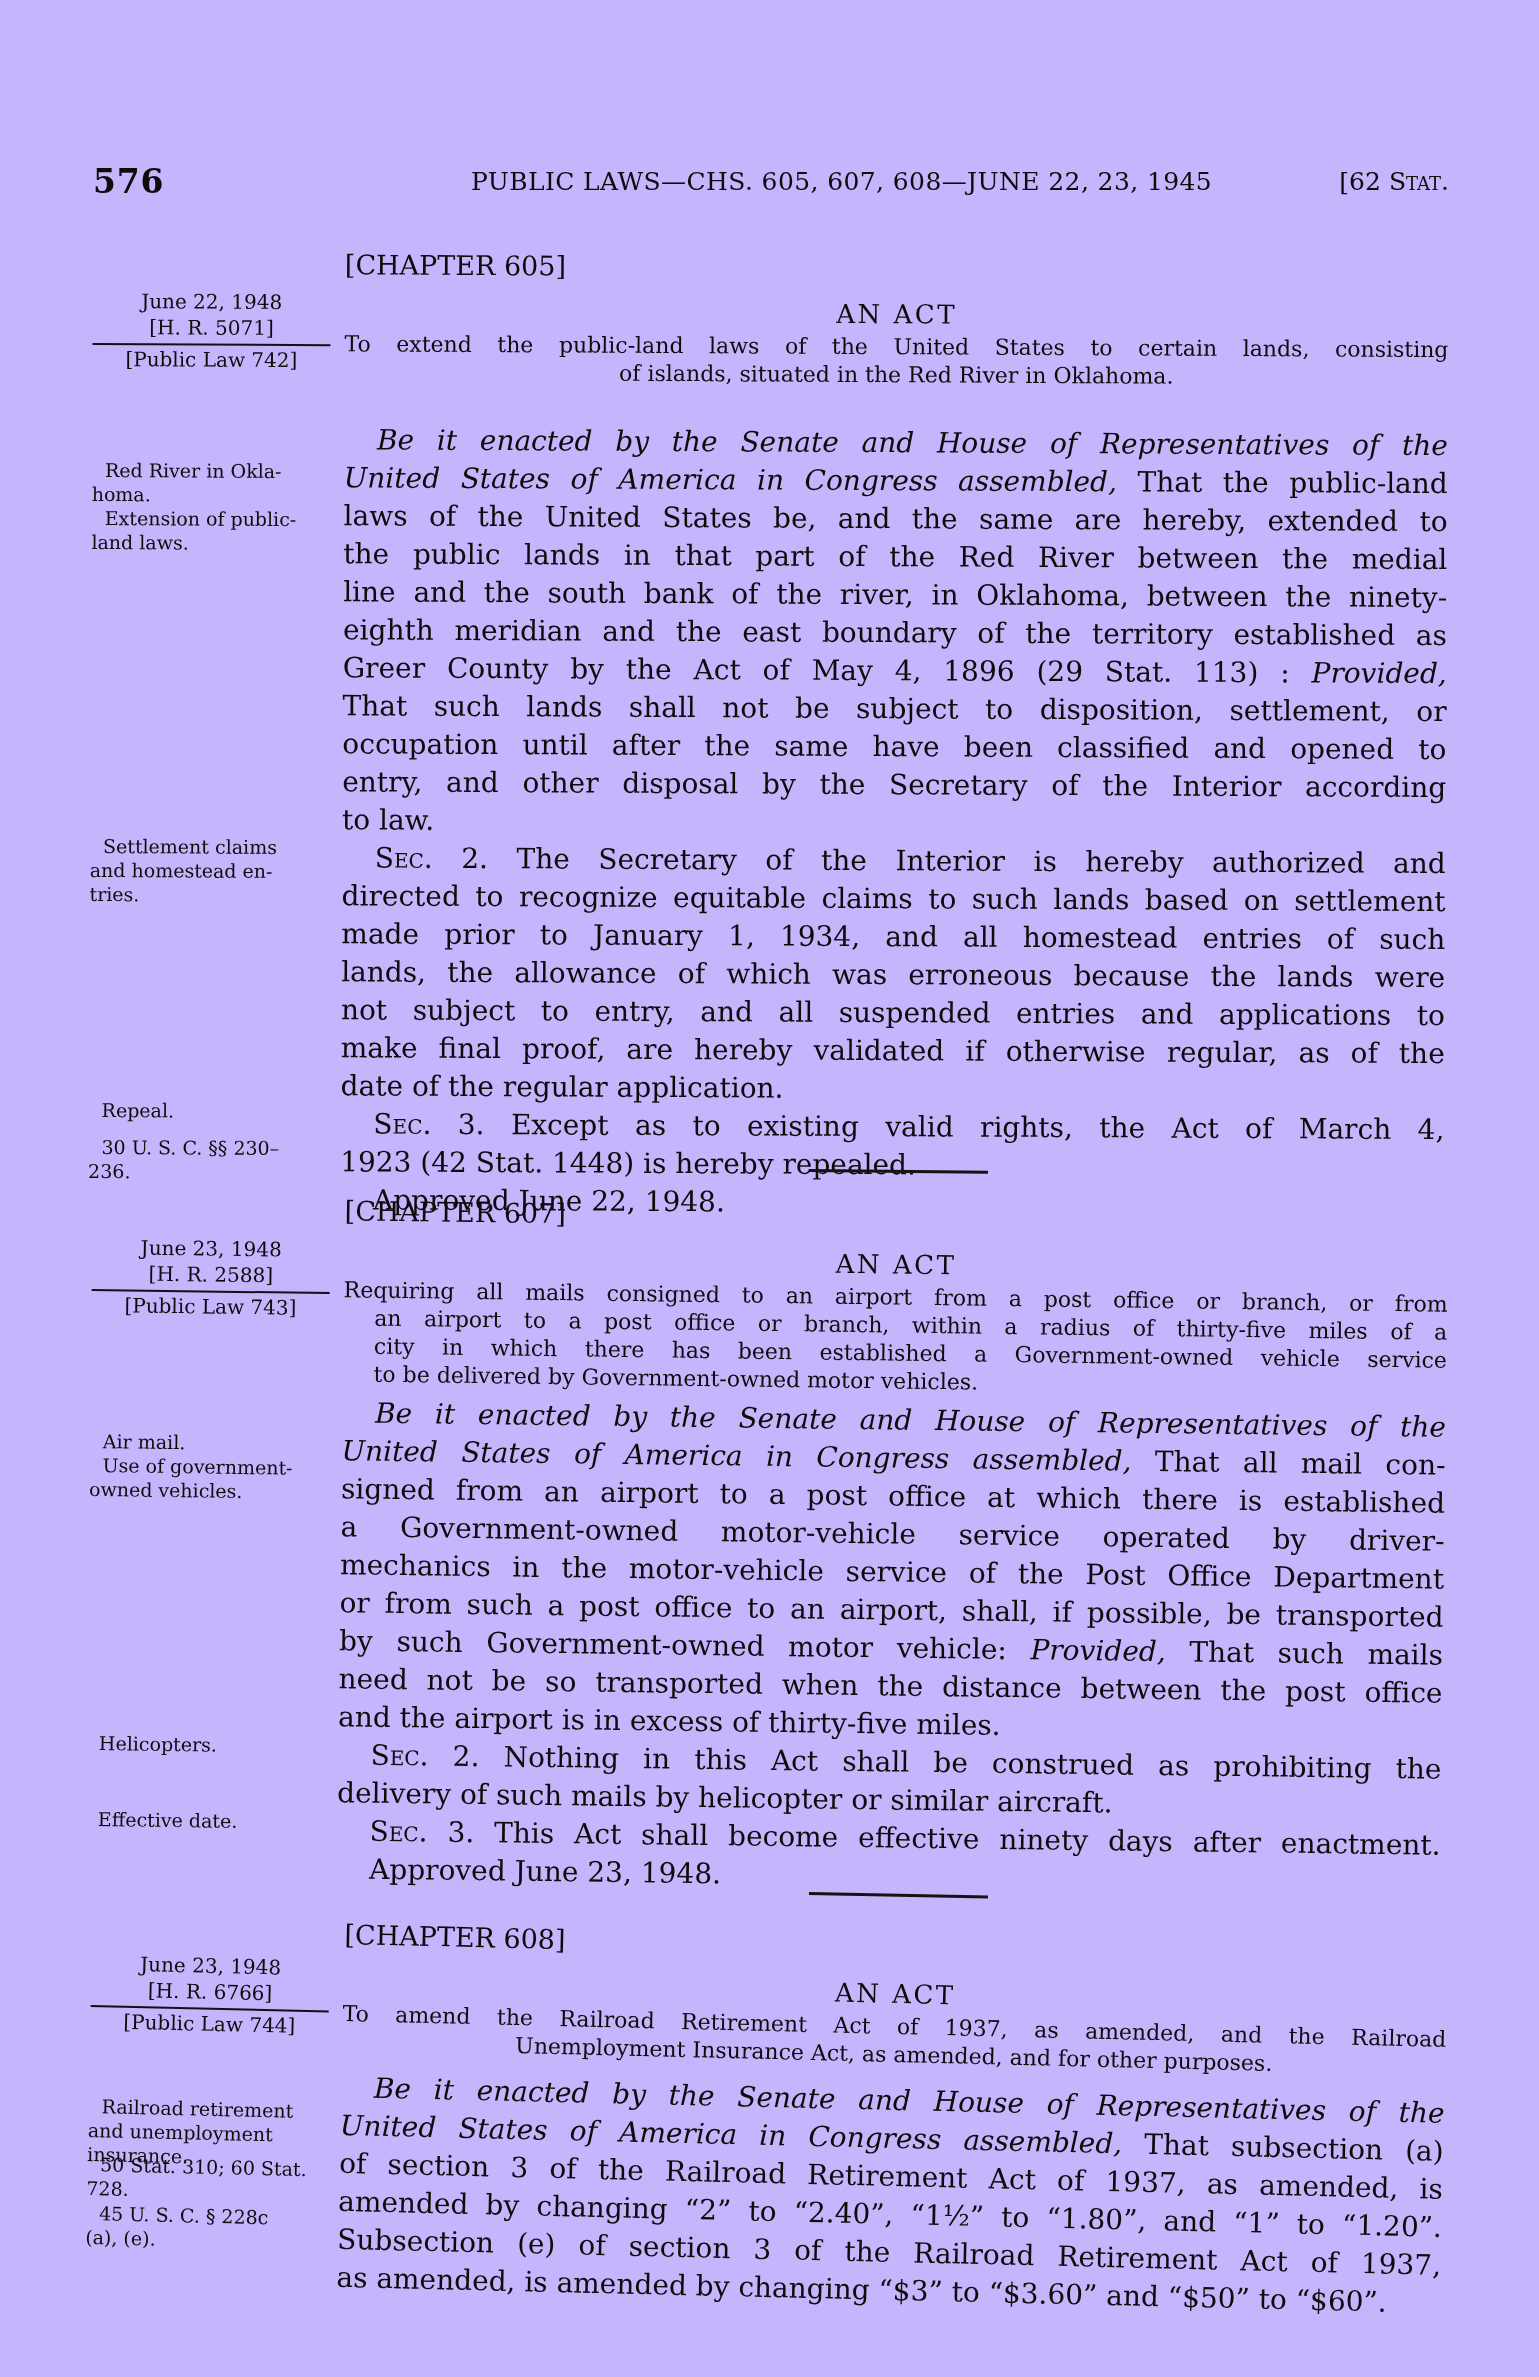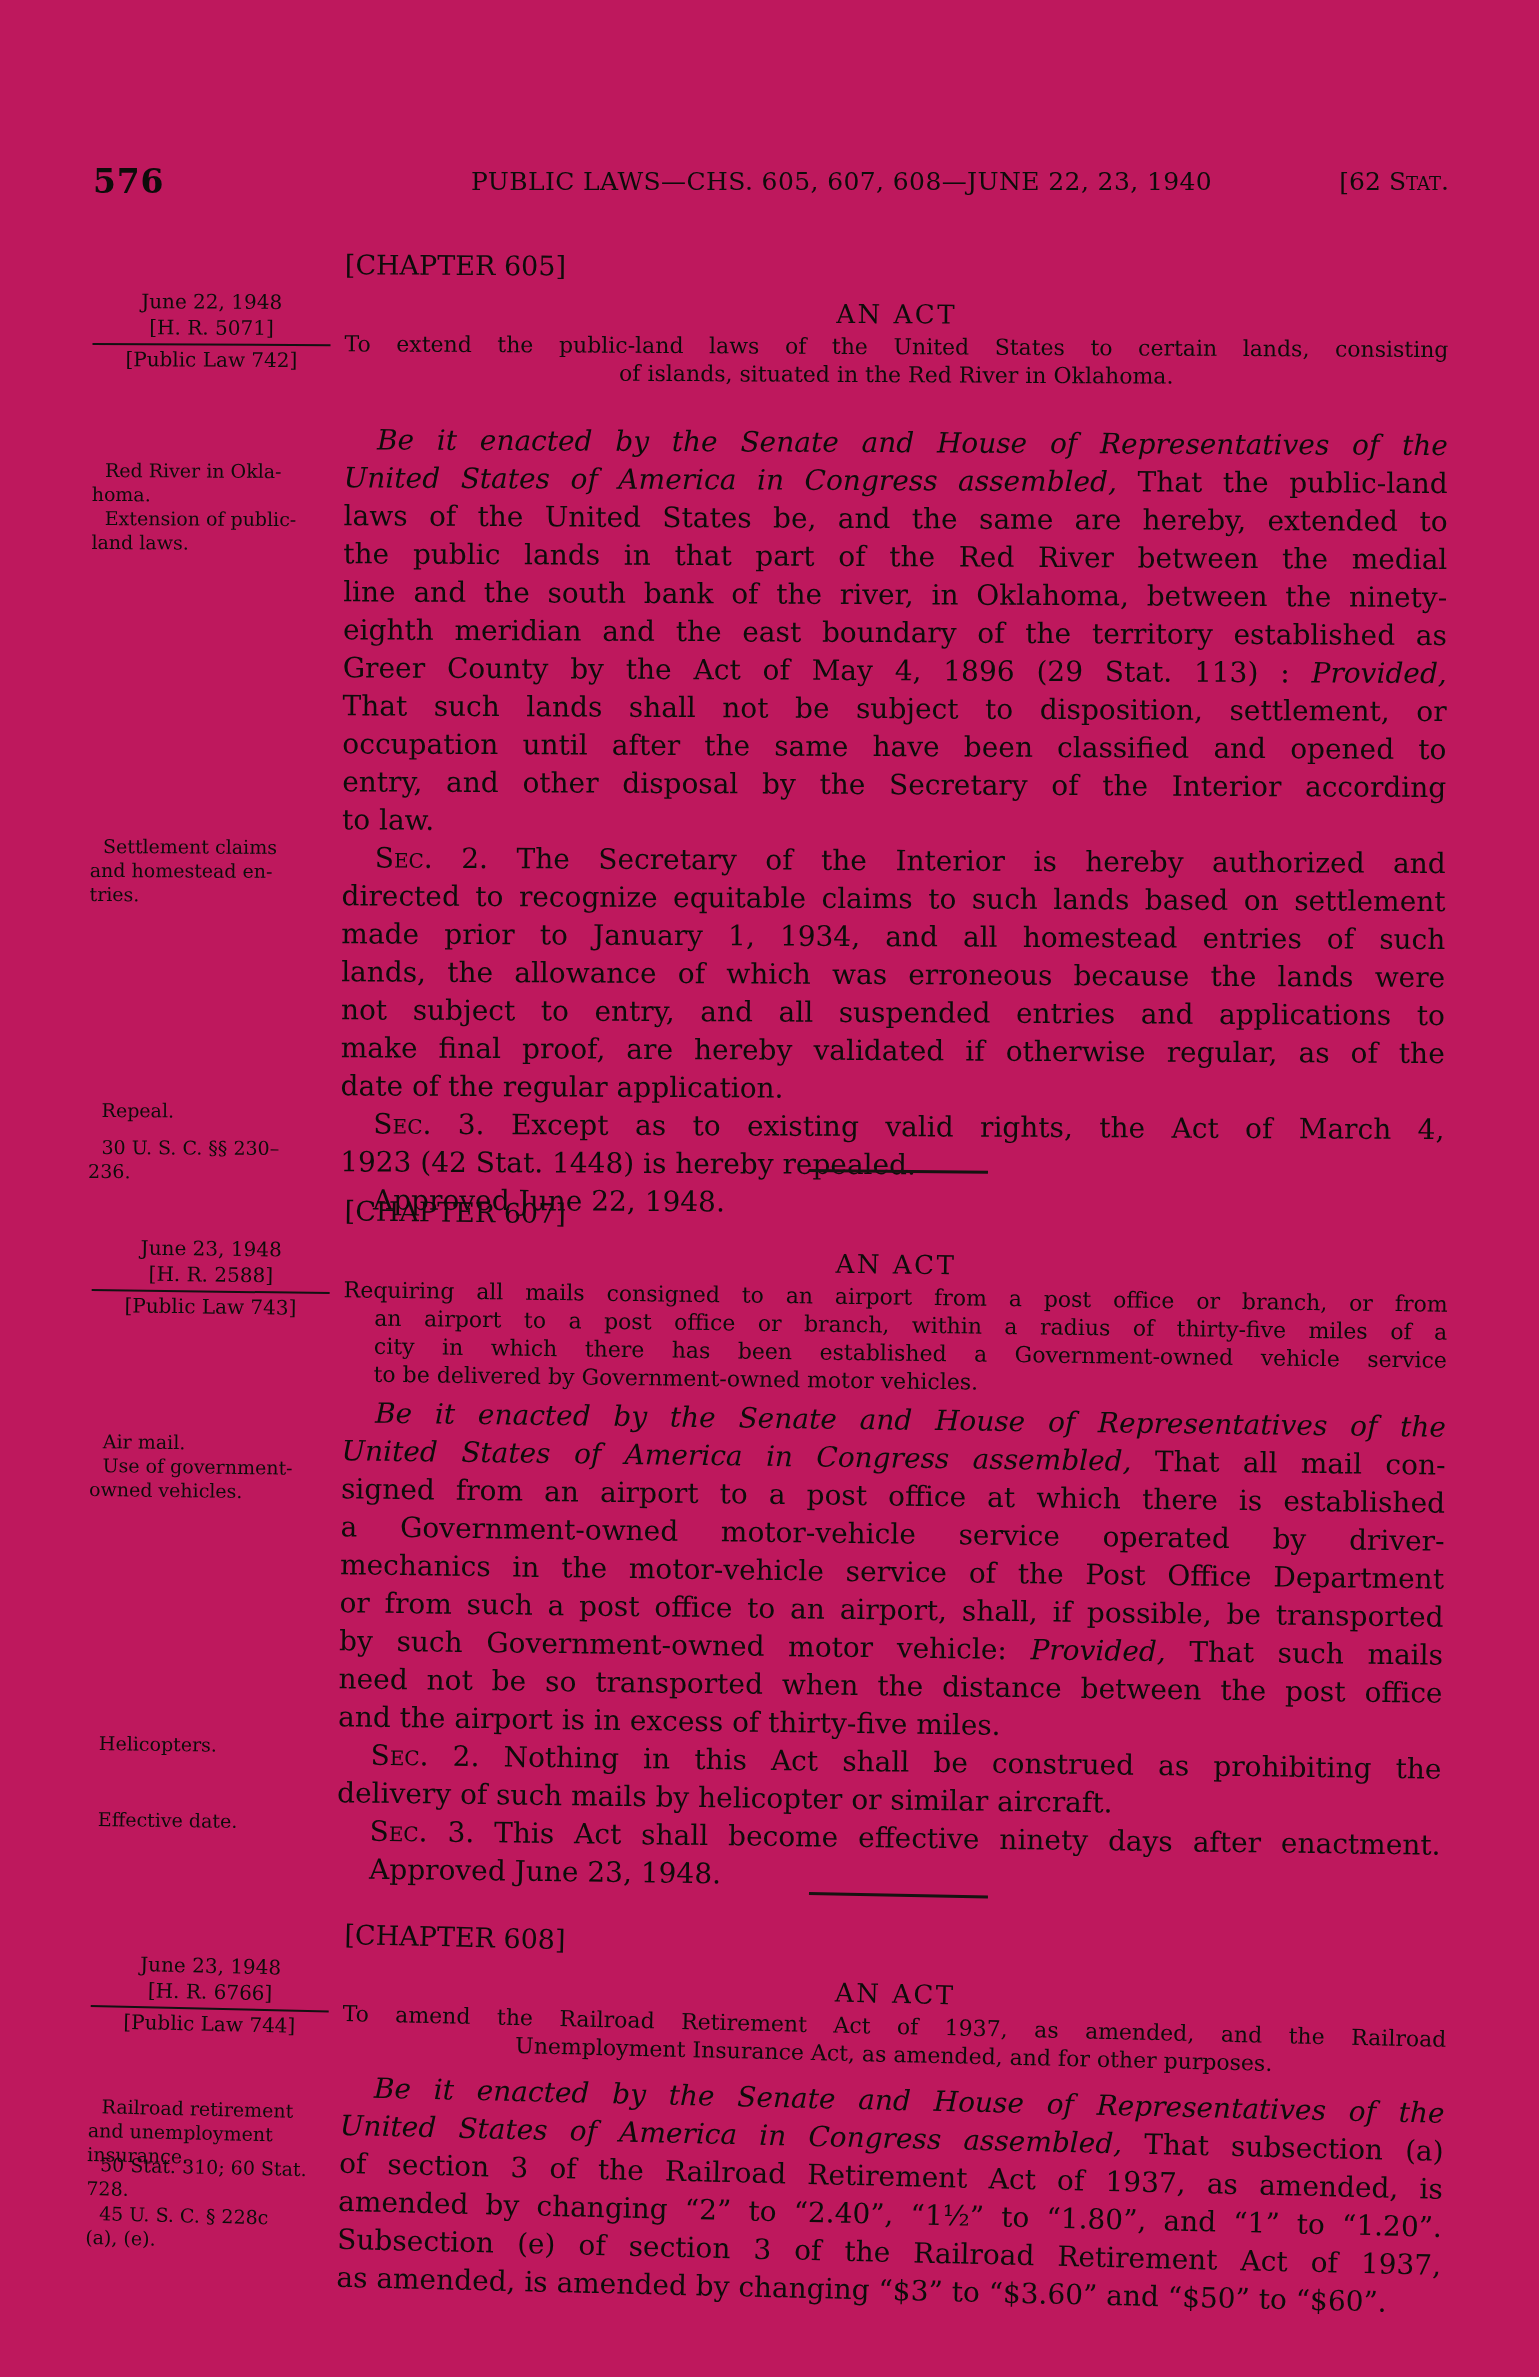--- a/index.html
+++ b/index.html
@@ -1,20 +1,20 @@
 <!DOCTYPE html>
 <html style="font-size:13.2px"><head>
 <meta charset="utf-8">
 <style>
   html, body { margin: 0; padding: 0; background: #777; }
   .page {
     position: relative;
     width: 1540px;
     height: 2377px;
-    background: #be185d;
+    background: #c4b5fd;
     color: #0d0c0a;
     font-family: "DejaVu Serif", "Liberation Serif", serif;
     overflow: hidden;
   }
 
   
   .runhead { position: absolute; top: 162px; left: 93px; width: 1356px; height: 41px; }
   .pgnum { position: absolute; left: 0; top: 0; font-size: 33px; font-weight: bold; letter-spacing: 0.8px; }
   .runtitle { position: absolute; left: 248px; width: 1001px; top: 5px; text-align: center;
               font-size: 25px; letter-spacing: 0.4px; }
@@ -54,21 +54,21 @@
   .divider.d1 { top: 1169px; transform: rotate(0.6deg); }
   .divider.d2 { top: 1892px; transform: rotate(1.1deg); }
 </style>
 </head>
 <body>
 
 <div class="page">
 
   <div class="runhead">
     <span class="pgnum">576</span>
-    <span class="runtitle">PUBLIC LAWS—CHS. 605, 607, 608—JUNE 22, 23, 1940</span>
+    <span class="runtitle">PUBLIC LAWS—CHS. 605, 607, 608—JUNE 22, 23, 1945</span>
     <span class="statcite"><span>[62 </span><span class="sc">Stat.</span></span>
   </div>
 
   <section class="chapter" id="ch605">
 
     <aside class="dateblock" style="top:43px">
       <div>June 22, 1948</div>
       <div>[H. R. 5071]</div>
       <div class="db-rule"></div>
       <div>[Public Law 742]</div>

